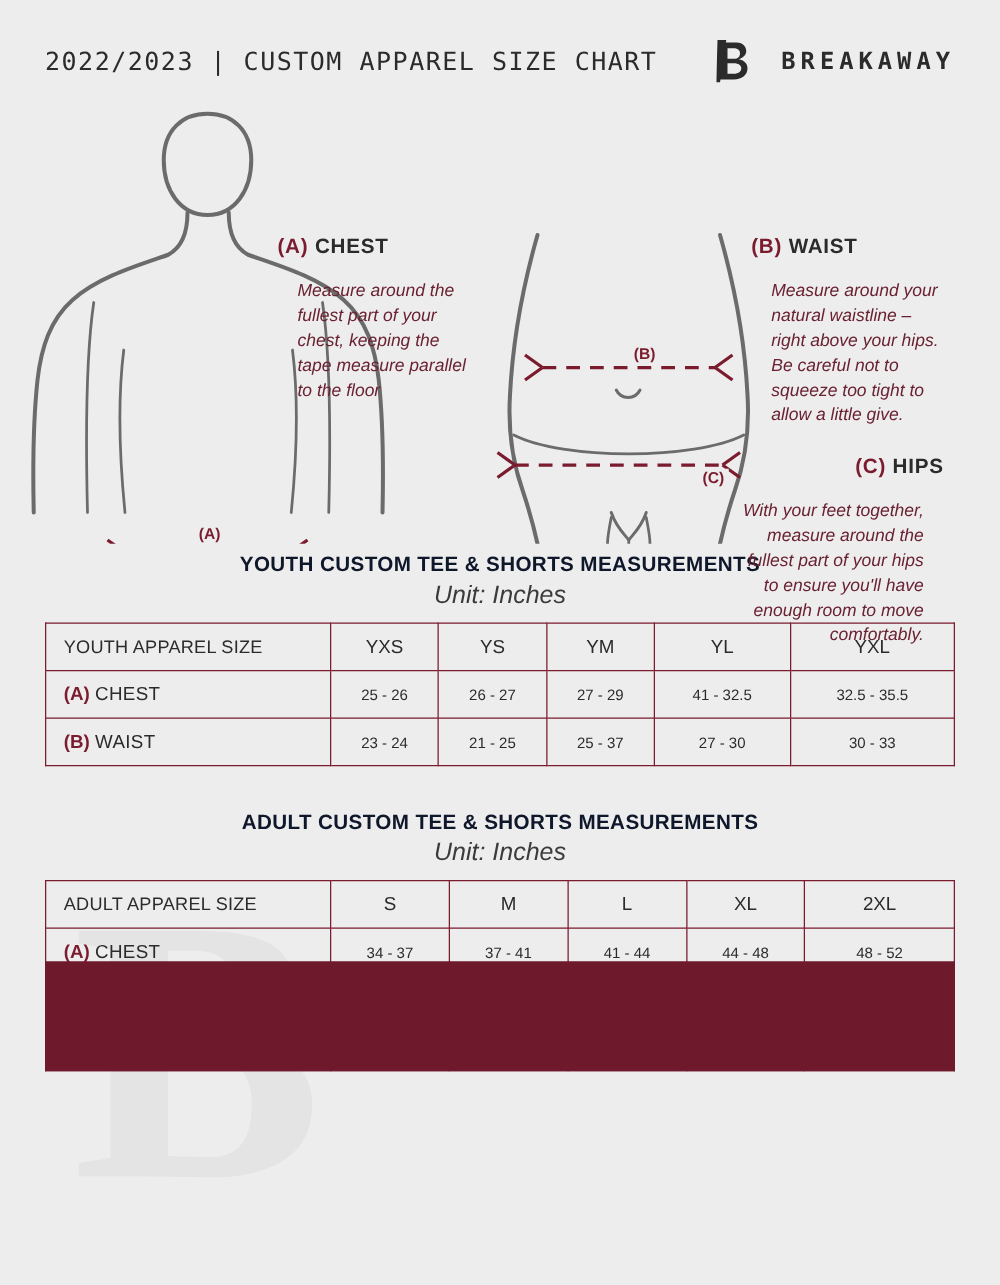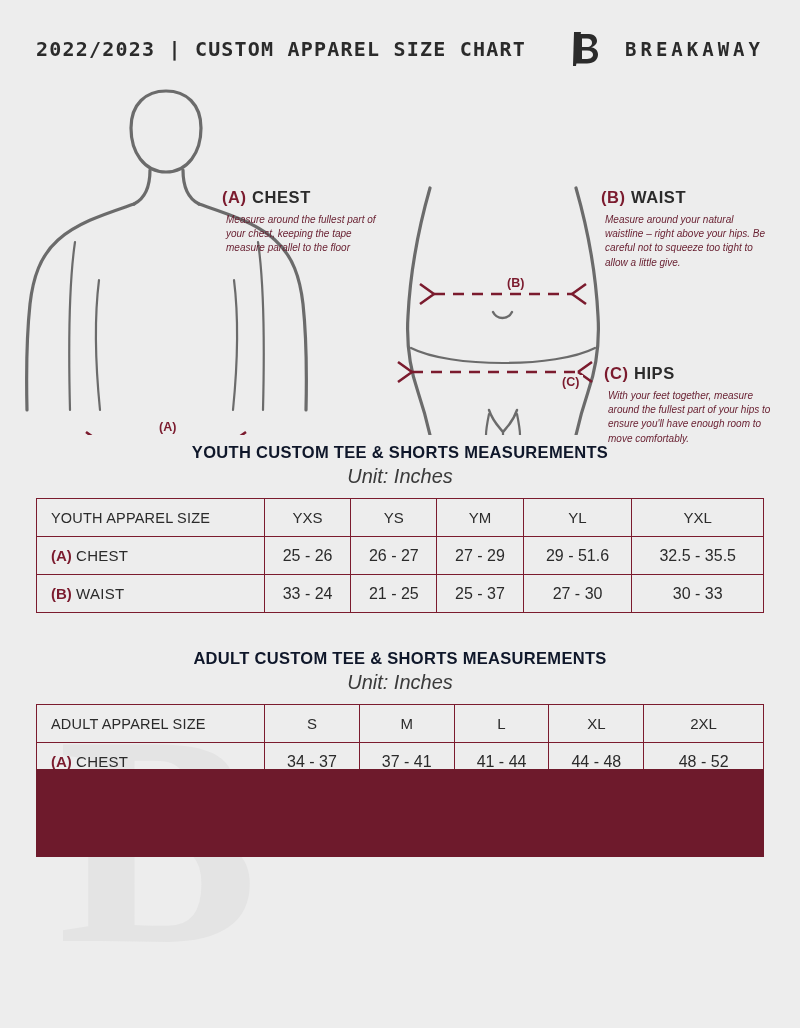--- a/index.html
+++ b/index.html
@@ -32,21 +32,21 @@
 
   
   .header {
     padding: 32px 36px 8px 36px;
     display: flex;
     align-items: center;
     justify-content: space-between;
   }
   .header-title {
     font-family: "DejaVu Sans Mono", monospace;
-    font-weight: 700;
+    font-weight: 400;
     font-size: 20px;
     letter-spacing: 1.2px;
     color: #2b2b2b;
     white-space: nowrap;
   }
   .brand { display: flex; align-items: center; gap: 26px; }
   .brand-mark {
     width: 26px; height: 34px;
     position: relative;
   }
@@ -69,29 +69,29 @@
   .callout { position: absolute; }
   .callout h3 {
     margin: 0 0 6px 0;
     font-size: 16.5px;
     font-weight: 700;
     letter-spacing: .6px;
     color: #2b2b2b;
   }
   .callout h3 .tag { color: #7b1b2e; }
   .callout p {
-    margin: 4px;
-    font-size: 10px;
+    margin: 16px;
+    font-size: 14px;
     font-style: italic;
     line-height: 1.42;
     color: #6a2233;
   }
   #callout-chest { left: 222px; top: 108px; width: 170px; }
   #callout-waist { left: 601px; top: 108px; width: 175px; }
-  #callout-hips  { left: 604px; top: 284px; width: 178px; }
+  #callout-hips  { left: 577px; top: 284px; width: 178px; text-align: right; }
 
   
   .table-block { margin-top: 8px; }
   .table-title {
     text-align: center;
     font-size: 16.5px;
     font-weight: 700;
     color: #0f172a;
     letter-spacing: .3px;
     margin: 0;
@@ -107,21 +107,21 @@
     border-collapse: collapse;
     width: 728px;
     margin: 4px auto;
     background: transparent;
   }
   table td, table th {
     border: 1px solid #7b1b2e;
     padding: 0;
     height: 38px;
     text-align: center;
-    font-size: 16px;
+    font-size: 12px;
     font-weight: 400;
     color: #2b2b2b;
   }
   th.row-head, td.row-head {
     text-align: left;
     padding-left: 14px;
     font-size: 15px;
   }
   thead th { font-weight: 400; font-size: 15px; }
   thead th.row-head { font-weight: 400; font-size: 14.5px; letter-spacing: .2px; }
@@ -265,29 +265,29 @@
       </thead>
       <tbody>
         <tr>
           <td class="row-head">
             <span class="tag">(A)</span>
             <span class="rh-label">CHEST</span>
           </td>
           <td>25 - 26</td>
           <td>26 - 27</td>
           <td>27 - 29</td>
-          <td>29 - 51.6</td>
+          <td>41 - 32.5</td>
           <td>32.5 - 35.5</td>
         </tr>
         <tr>
           <td class="row-head">
             <span class="tag">(B)</span>
             <span class="rh-label">WAIST</span>
           </td>
-          <td>33 - 24</td>
+          <td>23 - 24</td>
           <td>21 - 25</td>
           <td>25 - 37</td>
           <td>27 - 30</td>
           <td>30 - 33</td>
         </tr>
       </tbody>
     </table>
   </div>
 
   <div class="table-gap"></div>

